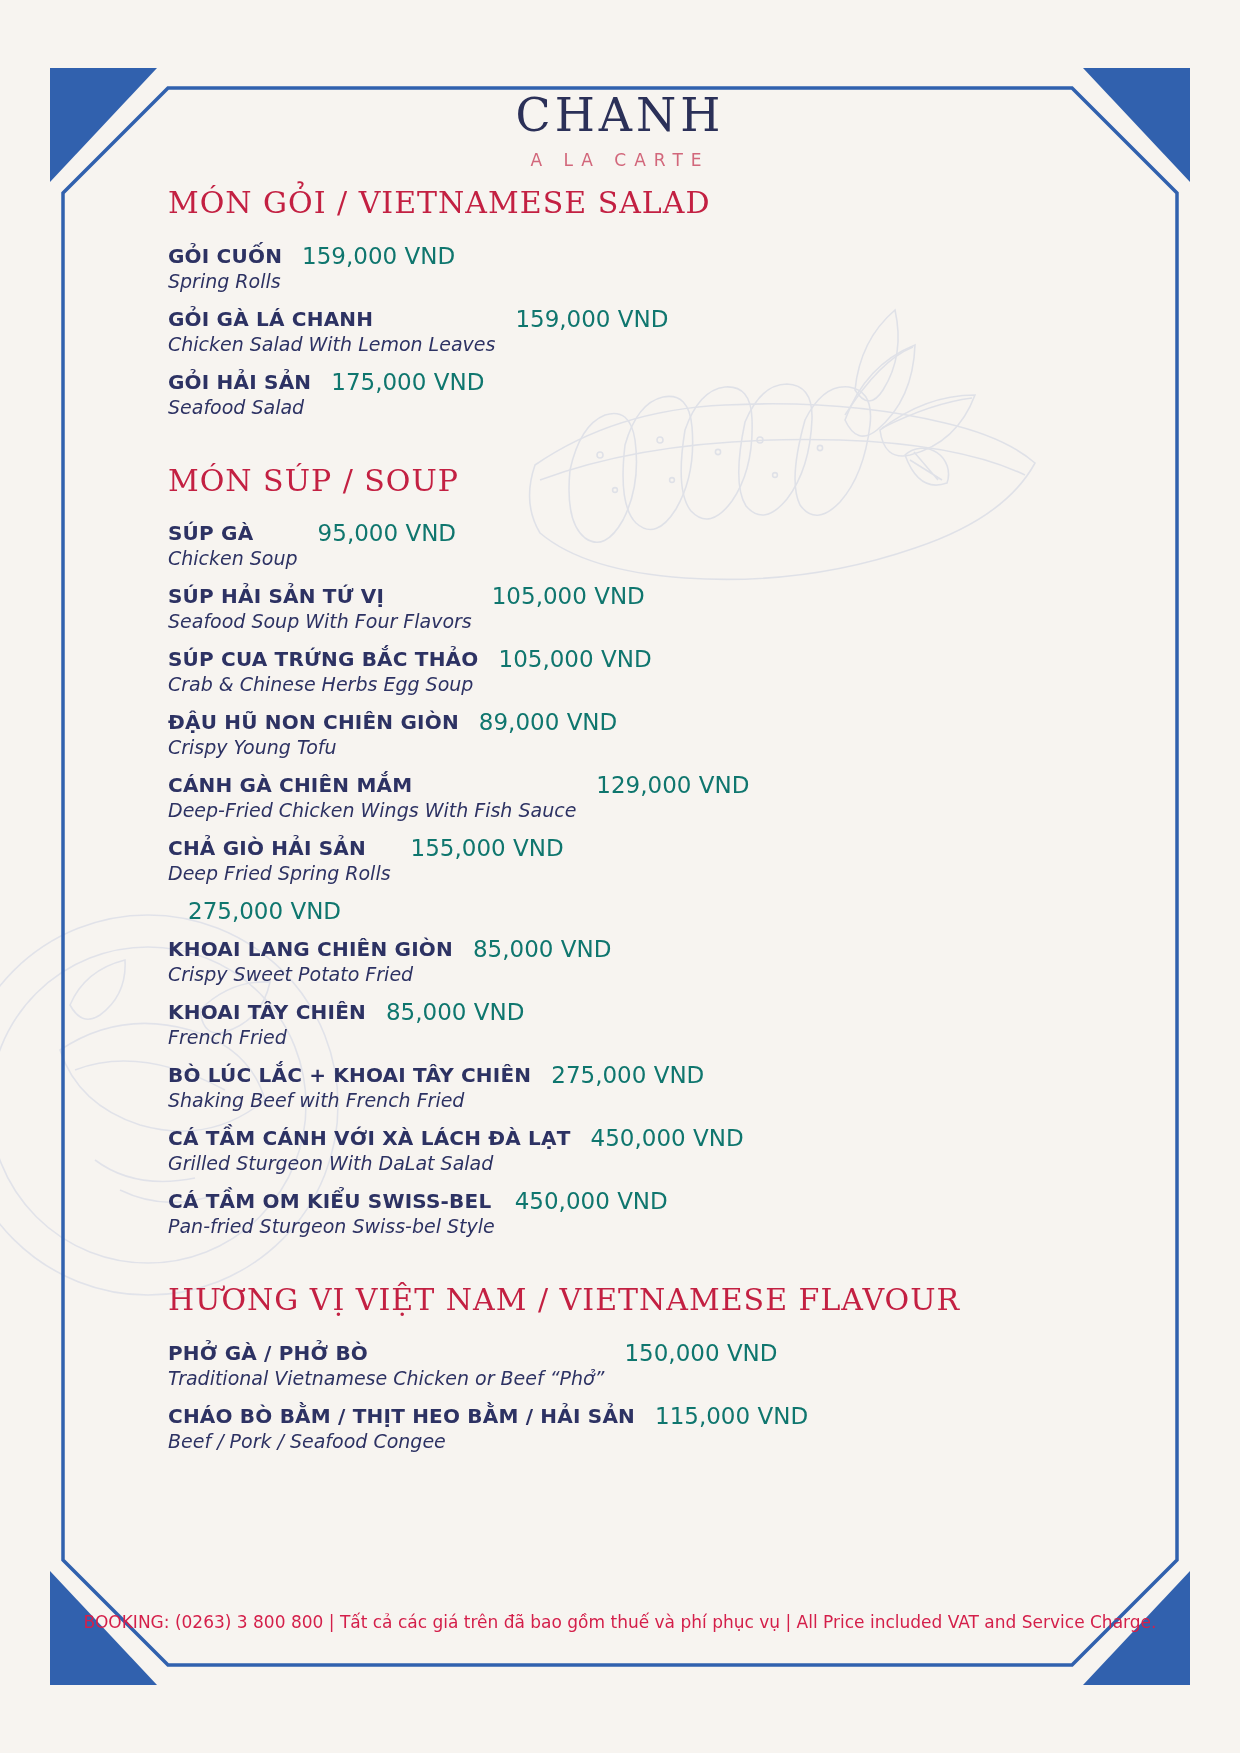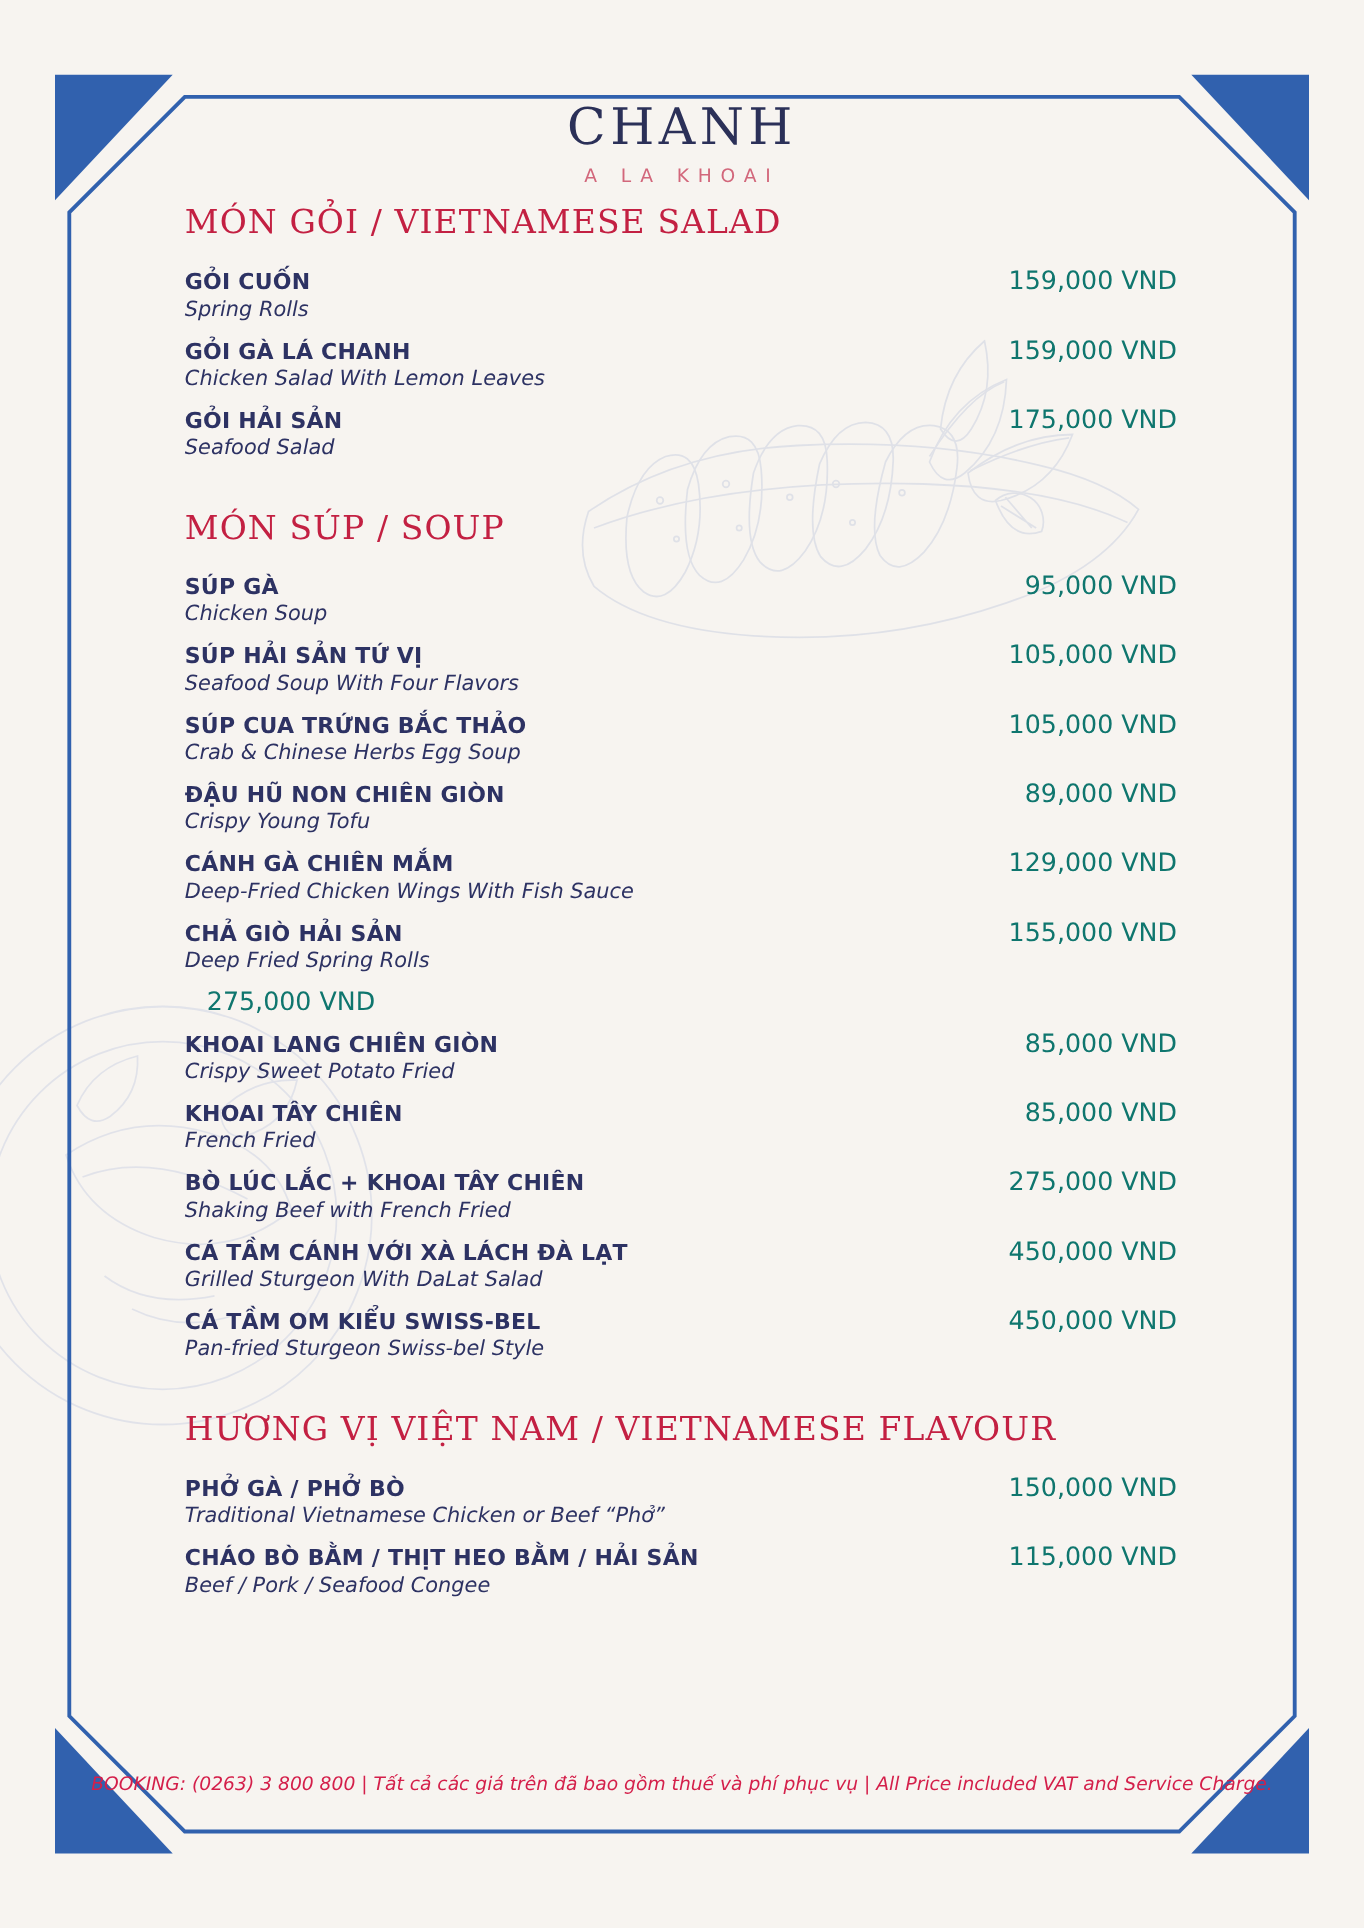--- a/index.html
+++ b/index.html
@@ -37,40 +37,40 @@
     font-weight:400;
     font-size:30px;letter-spacing:1px;
     color:#c32042;
     margin:0 0 22px 0;
     line-height:1.15;
   }
   .section{margin-bottom:0;}
   .section + .section .section-heading{margin-top:44px;}
 
   .item{
-    display:flex;justify-content:space-between;align-items:flex-start;
+    display:flex;justify-content:flex-start;align-items:flex-start;
     margin-bottom:12px;
   }
   .item-name{
     font-weight:700;font-size:20px;line-height:26px;
     letter-spacing:.2px;color:#2d3263;
   }
   .item-sub{
     font-style:italic;font-size:19px;line-height:25px;
     color:#2d3263;
   }
   .item-price{
     font-size:23px;line-height:26px;white-space:nowrap;
     color:#0f766e;padding-left:20px;
   }
 
   .footer{
     position:absolute;left:63px;top:1612px;width:1114px;
     text-align:center;
-    font-style:italic;font-size:17px;
+    font-size:17px;
     color:#d41f4a;
   }
 </style>
 </head>
 <body>
 
 <div class="page">
 
   <svg class="layer" viewBox="0 0 1240 1753" aria-hidden="true">
     <g class="faint" stroke="#c9cfe0" stroke-width="1.6" fill="none">
@@ -119,21 +119,21 @@
   <svg class="layer" viewBox="0 0 1240 1753" aria-hidden="true">
     <path d="M168,88 L1072,88 L1177,193 L1177,1560 L1072,1665 L168,1665 L63,1560 L63,193 Z" fill="none" stroke="#3161ae" stroke-width="3.5"></path>
     <path d="M50,68 L157,68 L50,182 Z" fill="#3161ae"></path>
     <path d="M1083,68 L1190,68 L1190,182 Z" fill="#3161ae"></path>
     <path d="M50,1571 L157,1685 L50,1685 Z" fill="#3161ae"></path>
     <path d="M1190,1571 L1190,1685 L1083,1685 Z" fill="#3161ae"></path>
   </svg>
 
   <div class="header">
     <div class="title">CHANH</div>
-    <div class="subtitle">A LA KHOAI</div>
+    <div class="subtitle">A LA CARTE</div>
   </div>
 
   <div class="content" id="sections-root">
   <div class="section">
     <h2 class="section-heading">MÓN GỎI / VIETNAMESE SALAD</h2>
     <div class="items">
   <div class="item">
     <div class="item-text">
       <div class="item-name">GỎI CUỐN</div>
       <div class="item-sub">Spring Rolls</div>

